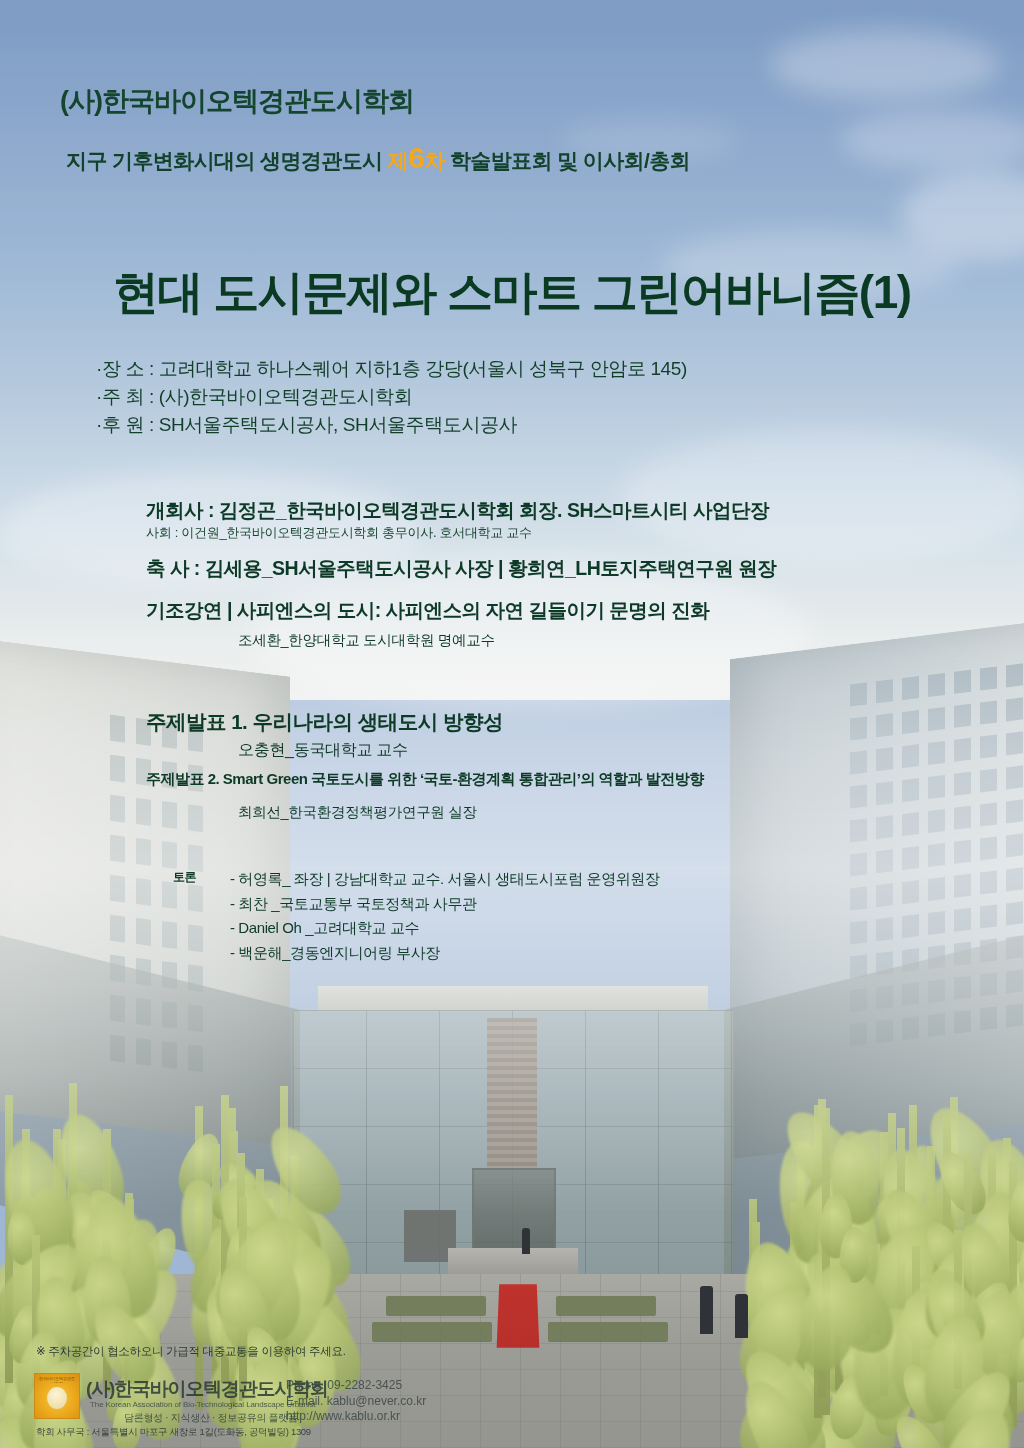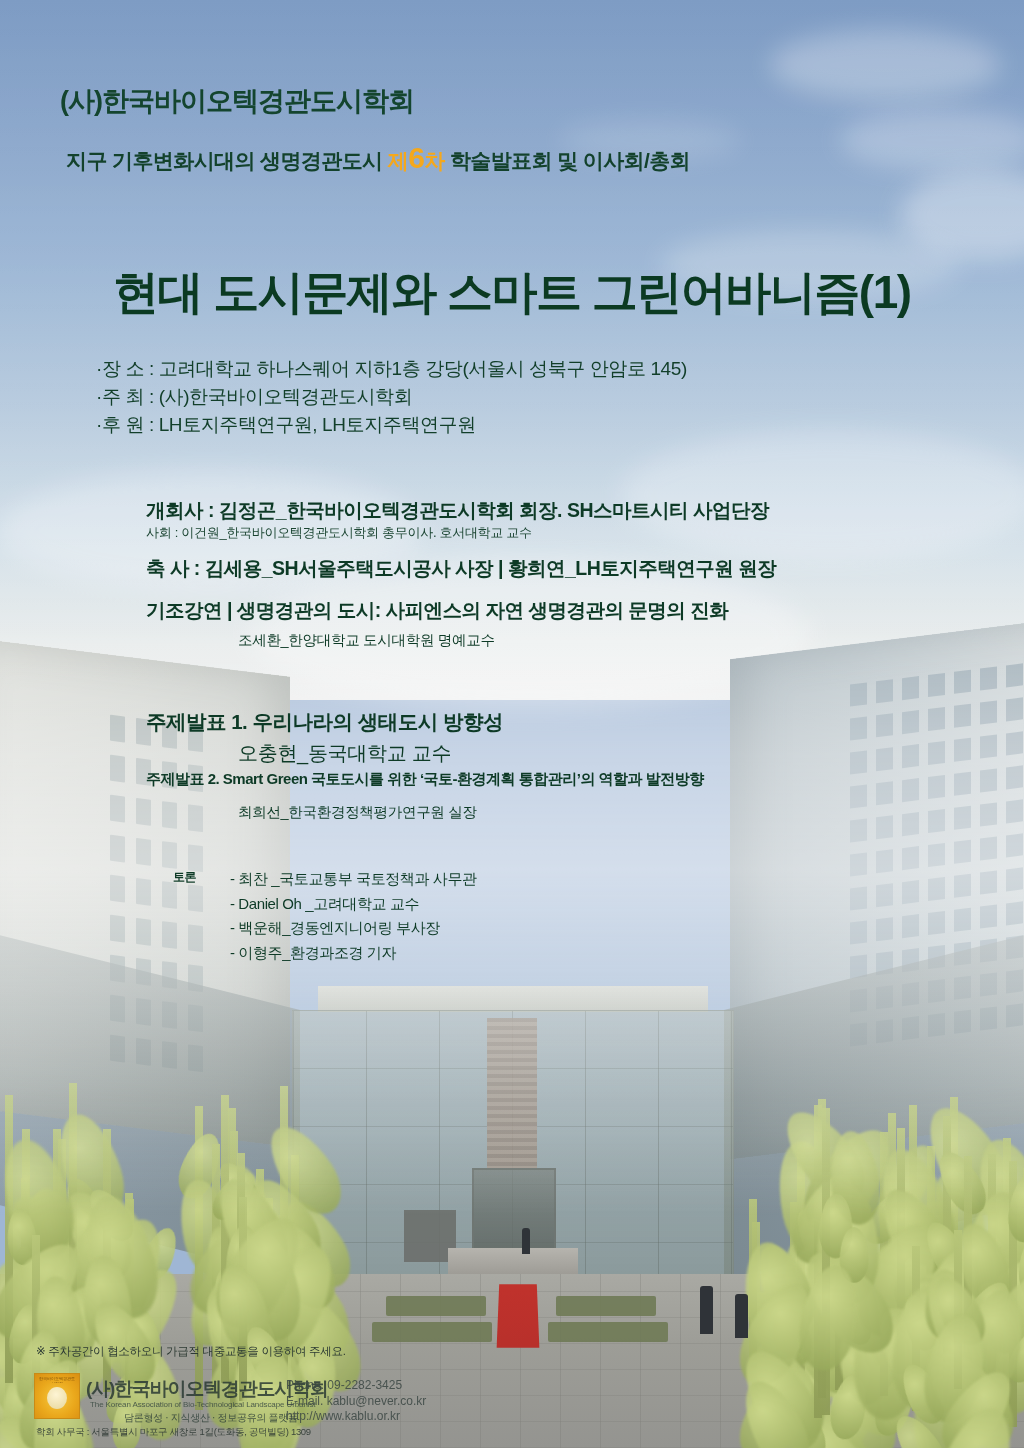--- a/index.html
+++ b/index.html
@@ -139,21 +139,21 @@
   .info div{white-space:nowrap;}
 
   .prog{position:absolute;left:0;top:0;width:1024px;}
   .l-open{position:absolute;left:146px;top:497px;font-size:19.5px;font-weight:600;letter-spacing:-.5px;white-space:nowrap;}
   .l-host{position:absolute;left:146px;top:524px;font-size:13px;letter-spacing:-.3px;white-space:nowrap;color:#1a4431;}
   .l-cong{position:absolute;left:146px;top:555px;font-size:19.5px;font-weight:600;letter-spacing:-.5px;white-space:nowrap;}
   .l-keyn{position:absolute;left:146px;top:597px;font-size:19.5px;font-weight:600;letter-spacing:-.5px;white-space:nowrap;}
   .l-keyn-sp{position:absolute;left:238px;top:631px;font-size:14.5px;letter-spacing:-.3px;white-space:nowrap;}
 
   .l-s1{position:absolute;left:146px;top:708px;font-size:20.5px;font-weight:600;letter-spacing:-.5px;white-space:nowrap;}
-  .l-s1-sp{position:absolute;left:238px;top:740px;font-size:20px;letter-spacing:-.3px;white-space:nowrap;}
+  .l-s1-sp{position:absolute;left:238px;top:740px;font-size:16px;letter-spacing:-.3px;white-space:nowrap;}
   .l-s2{position:absolute;left:146px;top:770px;font-size:15px;font-weight:600;letter-spacing:-.5px;white-space:nowrap;}
   .l-s2-sp{position:absolute;left:238px;top:803px;font-size:14.5px;letter-spacing:-.3px;white-space:nowrap;}
 
   .panel-label{position:absolute;left:173px;top:869px;font-size:12px;font-weight:bold;letter-spacing:-.5px;}
   .panel-list{position:absolute;left:230px;top:867px;font-size:15px;line-height:24.5px;letter-spacing:-.4px;}
   .panel-list div{white-space:nowrap;}
 
   .notice{position:absolute;left:36px;top:1344px;font-size:11.5px;color:#2c3a33;letter-spacing:-.3px;white-space:nowrap;}
 
   .footer{position:absolute;left:34px;top:1370px;width:960px;height:62px;}
@@ -600,42 +600,42 @@
         <span>제</span><span class="num">6</span><span>차</span>
       </span>
       <span>학술발표회 및 이사회/총회</span>
     </div>
 
     <div class="main-title">현대 도시문제와 스마트 그린어바니즘(1)</div>
 
     <div class="info">
       <div>·장  소 : 고려대학교 하나스퀘어 지하1층 강당(서울시 성북구 안암로 145)</div>
       <div>·주  최 : (사)한국바이오텍경관도시학회</div>
-      <div>·후  원 : LH토지주택연구원, LH토지주택연구원</div>
+      <div>·후  원 : SH서울주택도시공사, SH서울주택도시공사</div>
     </div>
 
     <div class="prog">
       <div class="l-open">개회사 : 김정곤_한국바이오텍경관도시학회 회장. SH스마트시티 사업단장</div>
       <div class="l-host">사회 : 이건원_한국바이오텍경관도시학회 총무이사. 호서대학교 교수</div>
       <div class="l-cong">축  사 : 김세용_SH서울주택도시공사 사장   |   황희연_LH토지주택연구원 원장</div>
-      <div class="l-keyn">기조강연  |  생명경관의 도시: 사피엔스의 자연 생명경관의 문명의 진화</div>
+      <div class="l-keyn">기조강연  |  사피엔스의 도시: 사피엔스의 자연 길들이기 문명의 진화</div>
       <div class="l-keyn-sp">조세환_한양대학교 도시대학원 명예교수</div>
 
       <div class="l-s1">주제발표 1. 우리나라의 생태도시 방향성</div>
       <div class="l-s1-sp">오충현_동국대학교 교수</div>
       <div class="l-s2">주제발표 2. Smart Green 국토도시를 위한 ‘국토-환경계획 통합관리’의 역할과 발전방향</div>
       <div class="l-s2-sp">최희선_한국환경정책평가연구원 실장</div>
     </div>
 
     <div class="panel-label">토론</div>
     <div class="panel-list">
+      <div>- 허영록_ 좌장 | 강남대학교 교수. 서울시 생태도시포럼 운영위원장</div>
       <div>- 최찬 _국토교통부 국토정책과 사무관</div>
       <div>- Daniel Oh _고려대학교 교수</div>
       <div>- 백운해_경동엔지니어링 부사장</div>
-      <div>- 이형주_환경과조경 기자</div>
     </div>
 
     <div class="notice">※  주차공간이 협소하오니 가급적 대중교통을 이용하여 주세요.</div>
 
     <div class="footer">
       <div class="emblem">
         <div class="cap">한국바이오텍경관도시학회</div>
         <div class="face"></div>
       </div>
       <div class="f-name">(사)한국바이오텍경관도시학회</div>

